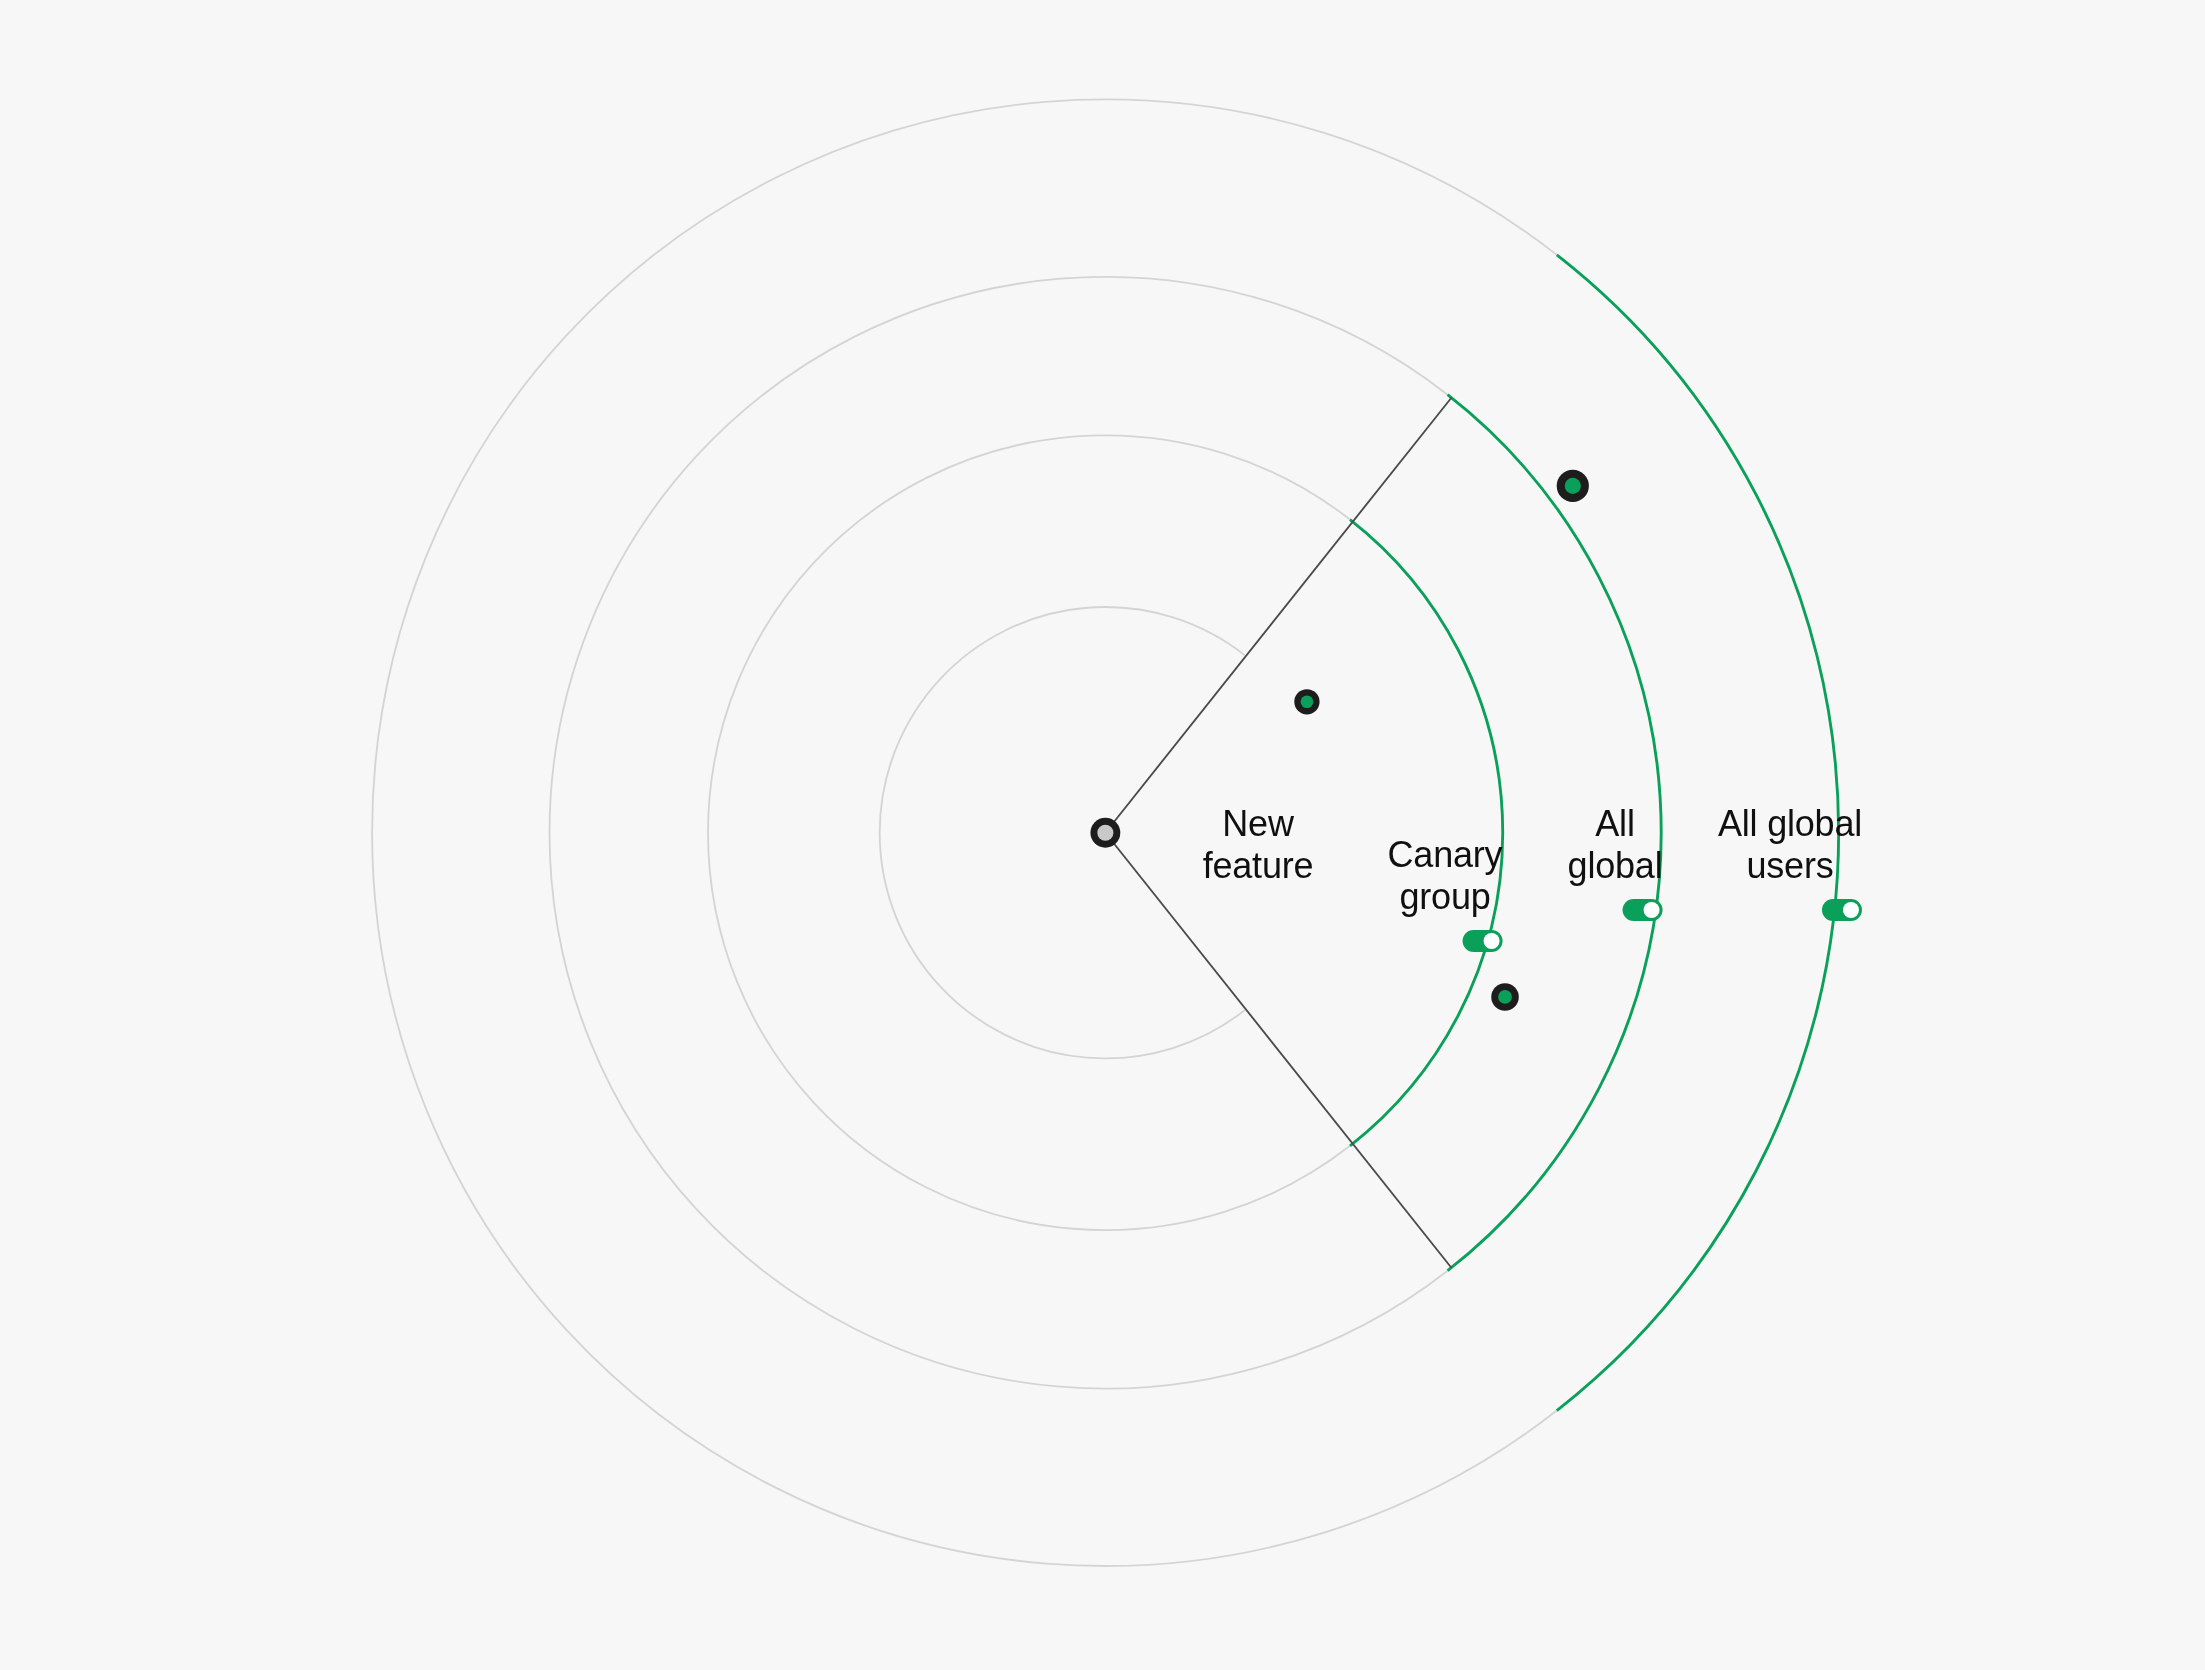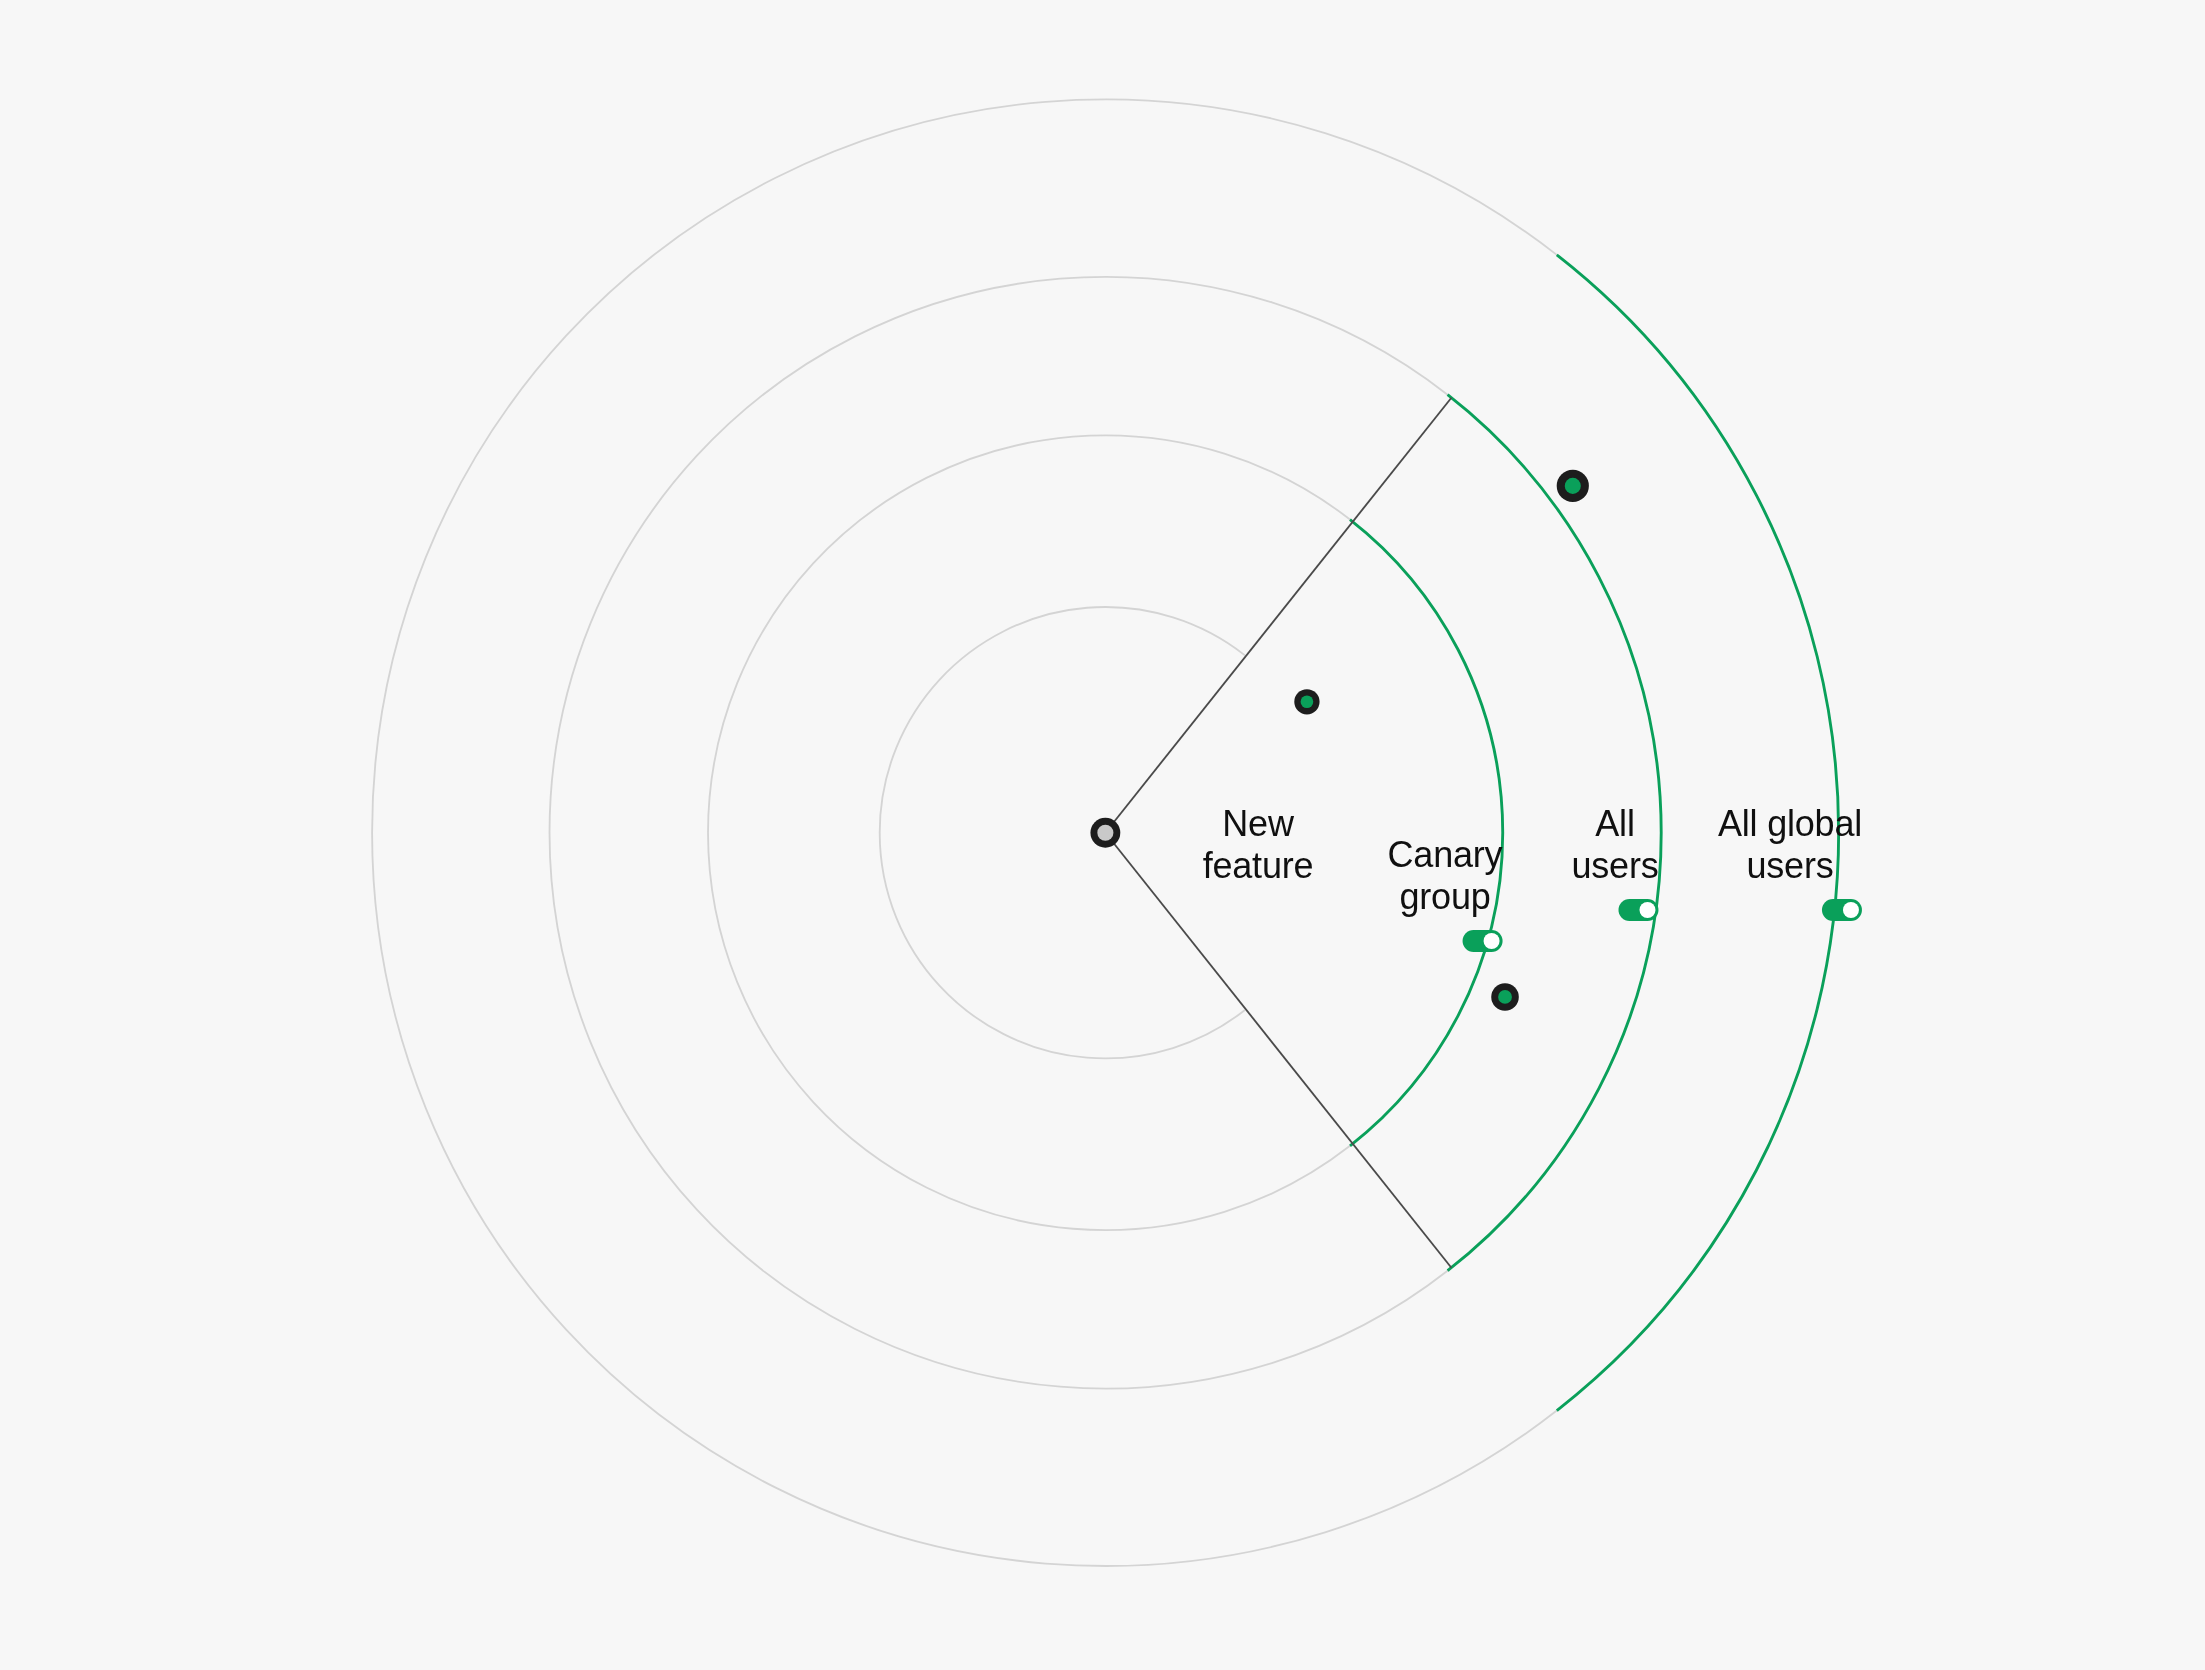--- a/index.html
+++ b/index.html
@@ -101,21 +101,21 @@
     </div>
     <div class="stage-group" style="left: 1445px; top: 834px;">
       <div class="stage-caption">Canary
 group</div>
       <div class="toggle" role="switch" aria-checked="true" style="background: rgb(10, 160, 90);">
         <span class="knob" style="background: rgb(255, 255, 255);"></span>
       </div>
     </div>
     <div class="stage-group" style="left: 1615px; top: 803px;">
       <div class="stage-caption">All
-users</div>
+global</div>
       <div class="toggle" role="switch" aria-checked="true" style="background: rgb(10, 160, 90);">
         <span class="knob" style="background: rgb(255, 255, 255);"></span>
       </div>
     </div>
     <div class="stage-group" style="left: 1790px; top: 803px;">
       <div class="stage-caption">All global
 users</div>
       <div class="toggle" role="switch" aria-checked="true" style="background: rgb(10, 160, 90);">
         <span class="knob" style="background: rgb(255, 255, 255);"></span>
       </div>

